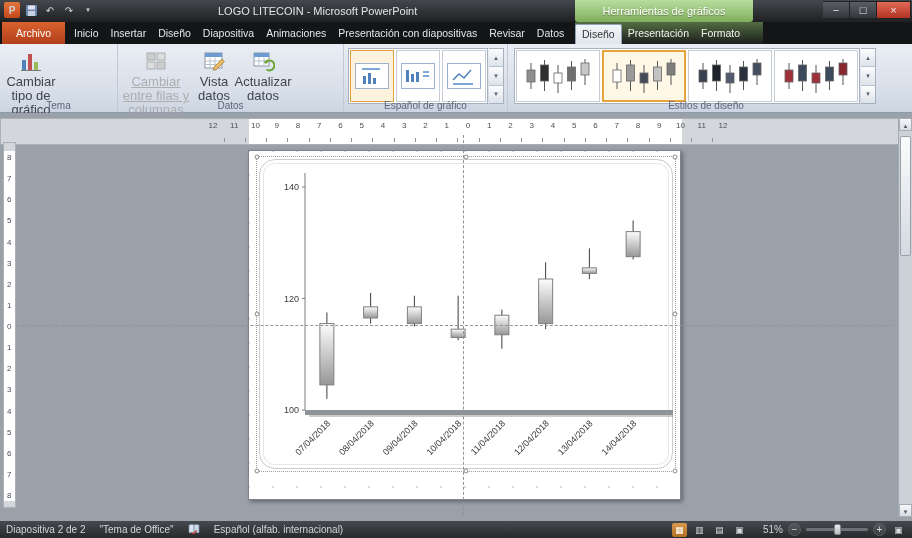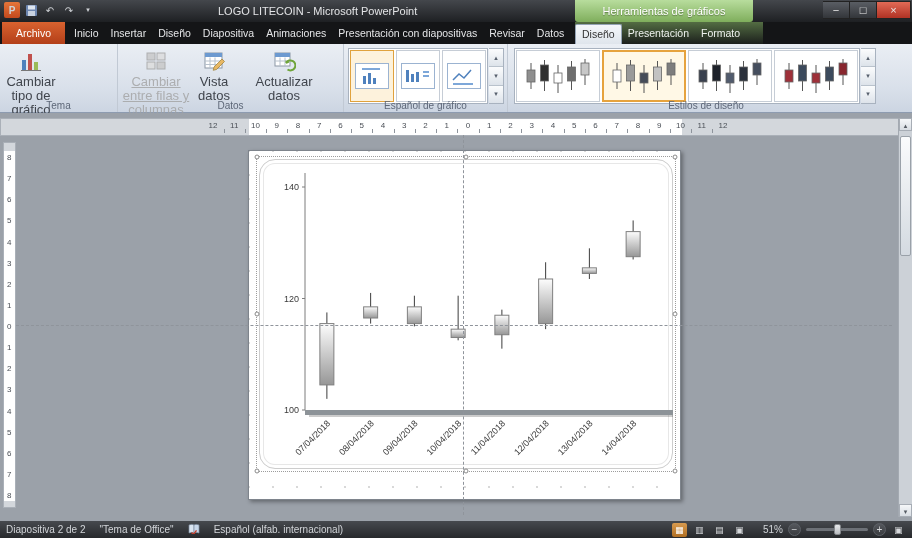--- a/index.html
+++ b/index.html
@@ -47,21 +47,21 @@
   .gcell.gsel{border:1px solid #e0a23d;background:#fdf2dc;}
   .scell{width:84px;height:52px;background:#fff;border:1px solid #c6cdd6;display:flex;align-items:center;justify-content:center;}
   .scell.ssel{border:2px solid #e6a33e;background:#fff8e6;}
   .scrollcol{width:15px;height:56px;margin-top:2px;display:flex;flex-direction:column;border:1px solid #a8b2bf;border-left:none;}
   .scrollcol .sc{flex:1;display:flex;align-items:center;justify-content:center;font-size:7px;color:#57606d;
     background:linear-gradient(#fbfcfd,#dde3ea);border-bottom:1px solid #b9c2cc;}
   .scrollcol .sc:last-child{border-bottom:none;}
 
   
   .workspace{position:absolute;top:113px;left:0;right:0;bottom:17px;background:#9ba1a9;overflow:hidden;}
-  .hruler{position:absolute;left:0;right:0;top:5px;height:18px;background:#d3d7dc;border:1px solid #aab0b8;}
+  .hruler{position:absolute;left:0;right:0;top:5px;height:27px;background:#d3d7dc;border:1px solid #aab0b8;}
   .hzone{position:absolute;left:248px;width:433px;top:0;bottom:0;background:#fff;}
   .hlab{position:absolute;top:2px;transform:translateX(-50%);font-size:8px;color:#4a4f56;}
   .htick{position:absolute;bottom:2px;width:1px;height:4px;background:#8e949c;}
   .vruler{position:absolute;left:3px;top:29px;width:13px;height:366px;background:#d3d7dc;border:1px solid #aab0b8;}
   .vzone{position:absolute;top:8px;height:350px;left:0;right:0;background:#fff;}
   .vlab{position:absolute;left:3px;transform:translateY(-50%);font-size:8px;color:#4a4f56;}
   .guide-h{position:absolute;left:16px;right:20px;top:212px;border-top:1px dashed #8f949b;z-index:6;}
   .guide-v{position:absolute;top:22px;bottom:6px;left:463px;border-left:1px dashed #8f949b;z-index:6;}
 
   .slide{position:absolute;left:248px;top:37px;width:433px;height:350px;background:#fff;
@@ -176,21 +176,21 @@
         <span class="bicon">
           <svg width="24" height="24">
               <rect x="3" y="4" width="17" height="15" fill="#fff" stroke="#8c97a5"></rect>
               <rect x="3" y="4" width="17" height="4" fill="#6d9ad0"></rect>
               <path d="M8 8.5v10.5M13 8.5v10.5M3 12h17M3 15.5h17" stroke="#b7c1cc" fill="none"></path>
               <path d="M12 18l8-8 2.5 2.5-8 8-3.3.8z" fill="#e8b864" stroke="#9a7b33" stroke-width="0.7"></path>
             </svg>
         </span>
         <span>Vista datos</span>
       </div>
-      <div class="bigbtn" style="width:52px;margin-left:21px;">
+      <div class="bigbtn" style="width:52px;">
         <span class="bicon">
           <svg width="24" height="24">
               <rect x="3" y="4" width="15" height="13" fill="#fff" stroke="#8c97a5"></rect>
               <rect x="3" y="4" width="15" height="4" fill="#6d9ad0"></rect>
               <path d="M8 8.5v8.5M13 8.5v8.5M3 12h15" stroke="#b7c1cc" fill="none"></path>
               <path d="M14 14a5 5 0 1 1 1.5 6.5" stroke="#6fa43a" stroke-width="2" fill="none"></path>
               <path d="M13.2 11.5l1.2 3.2 3.2-1.2z" fill="#6fa43a"></path>
             </svg>
         </span>
         <span>Actualizar datos</span>

